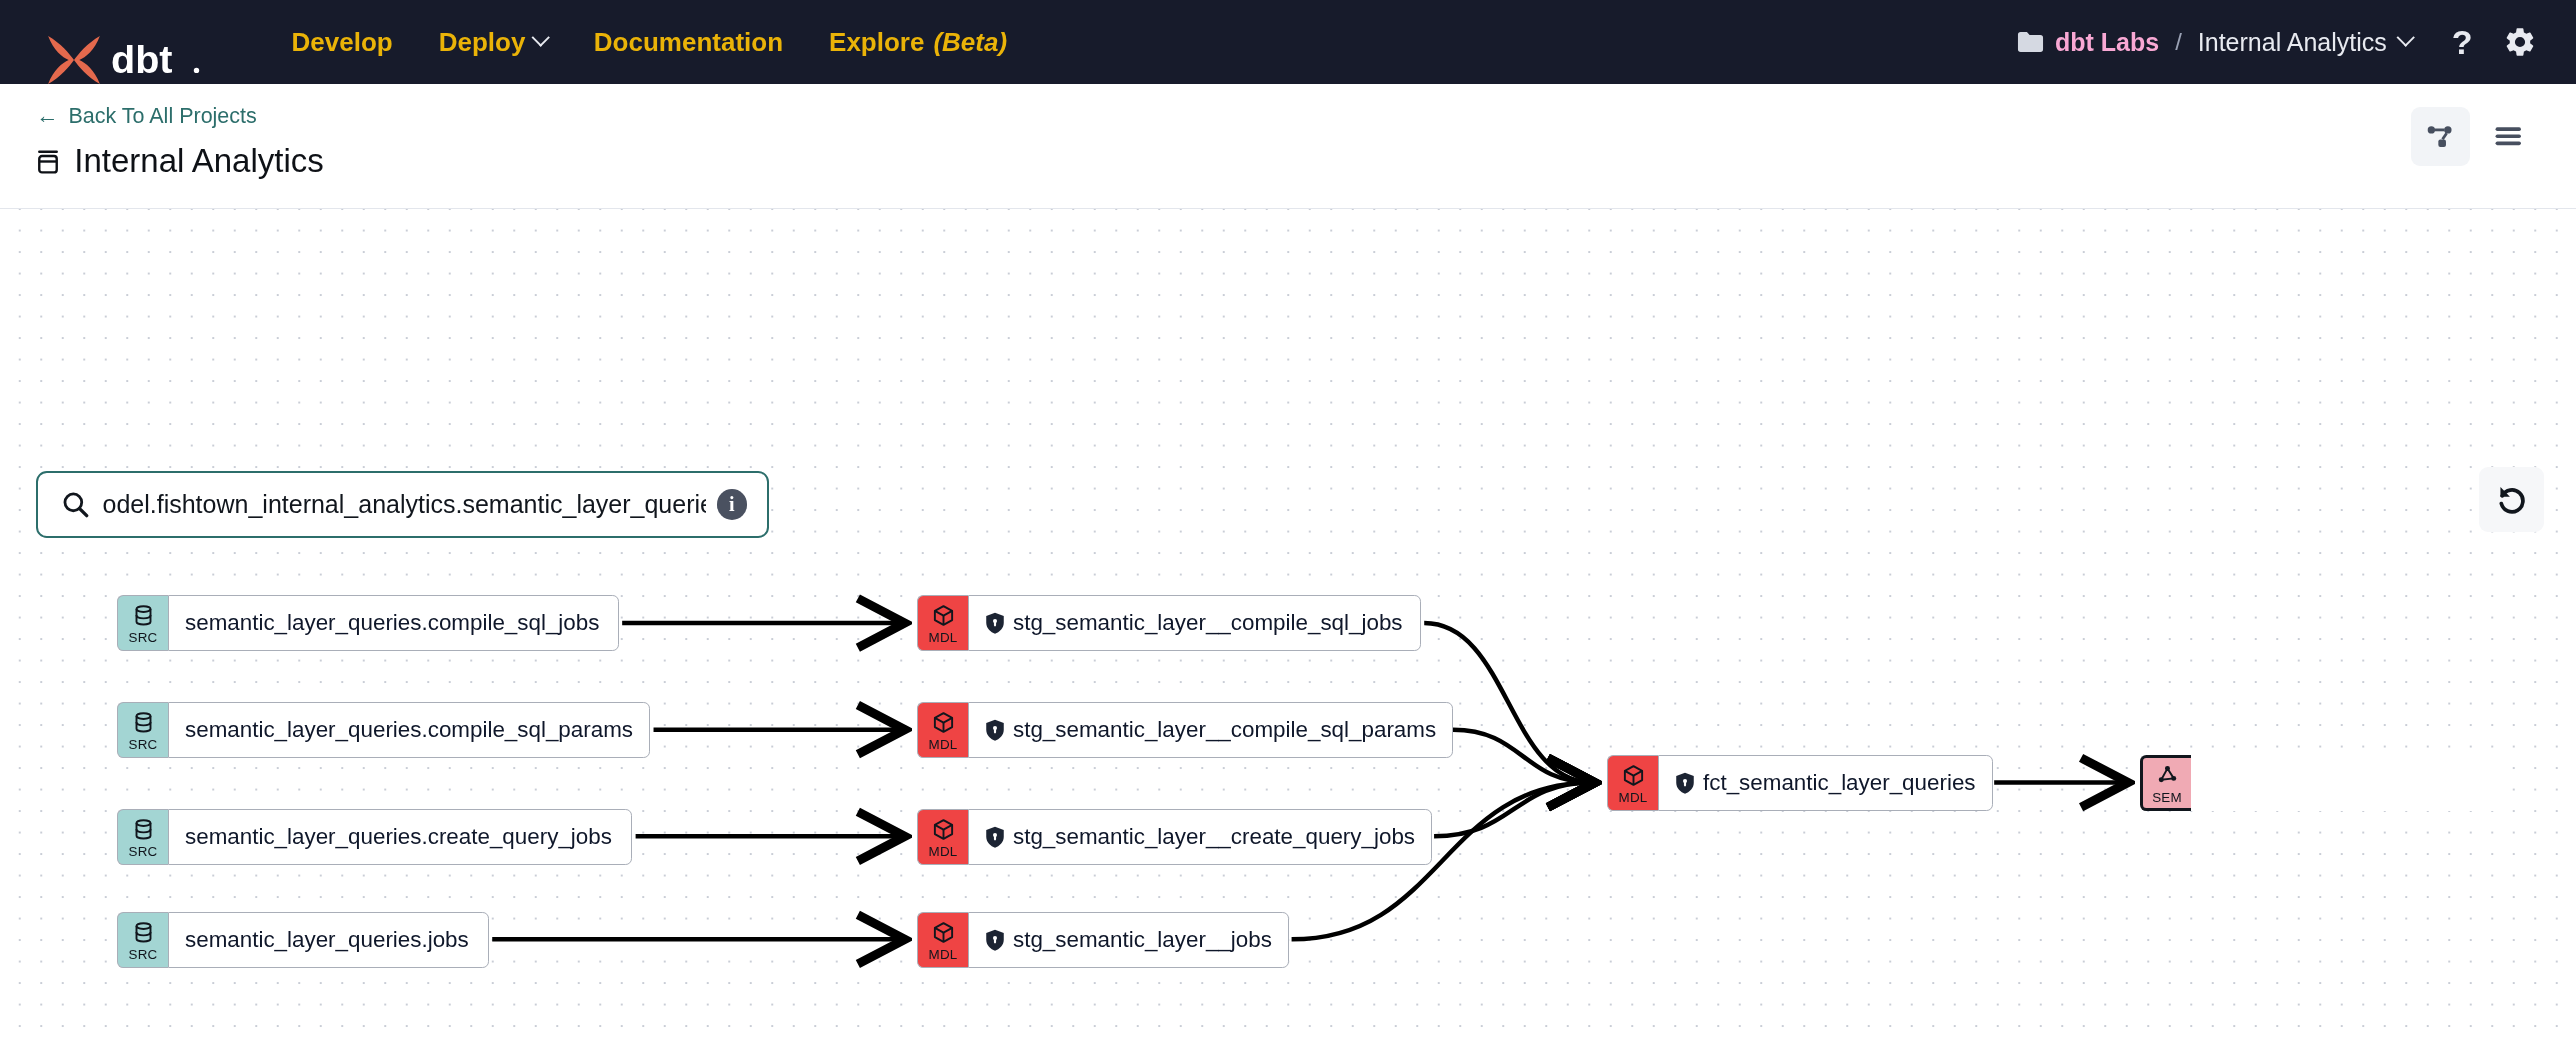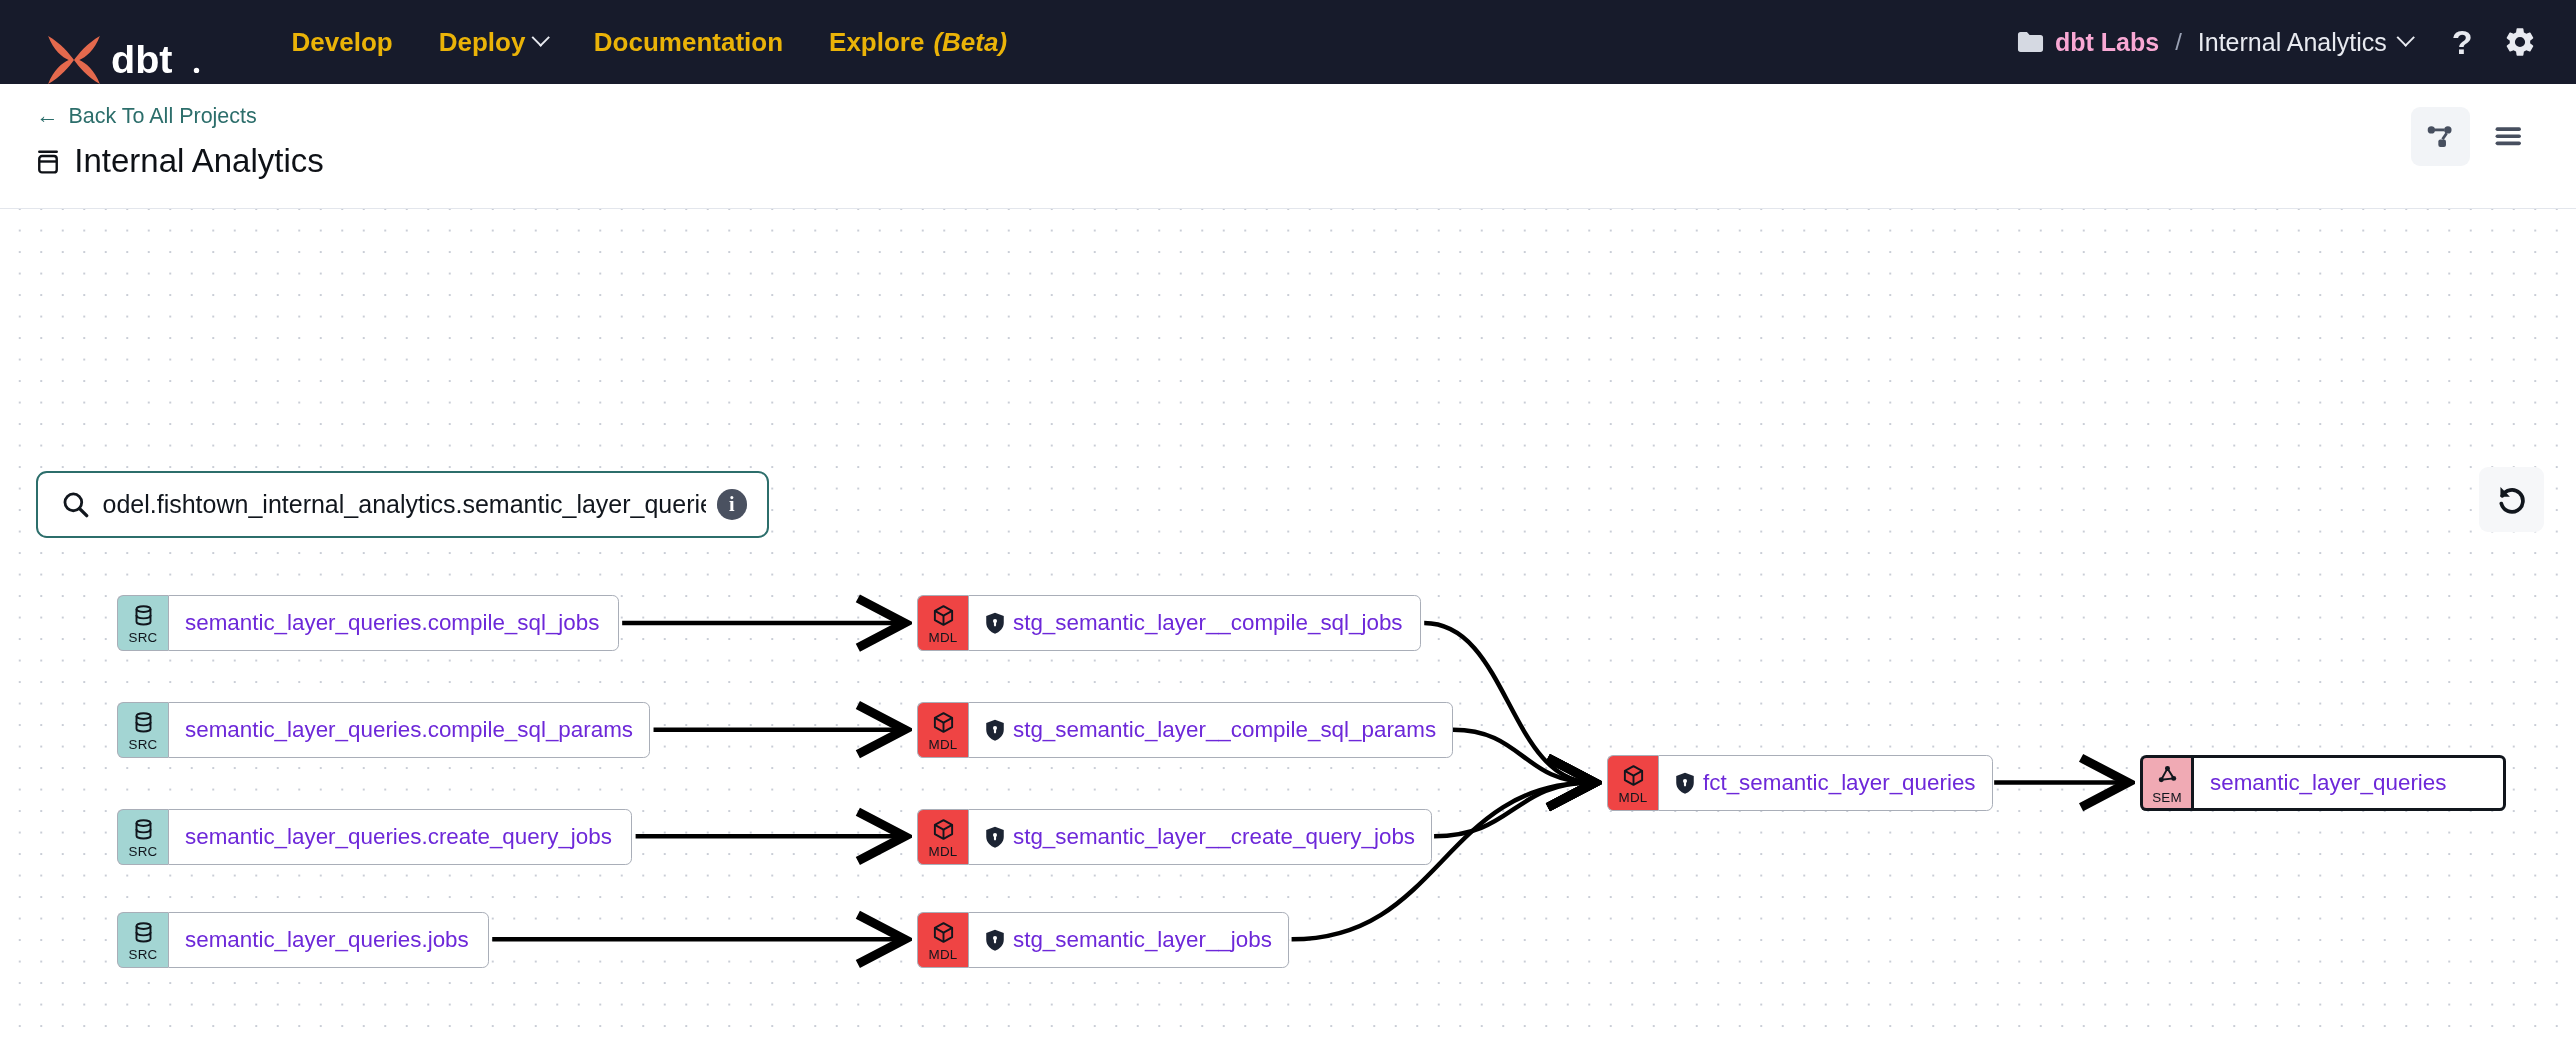--- a/index.html
+++ b/index.html
@@ -206,21 +206,21 @@
   .node-body {
     flex: 1;
     border: 1.8px solid #A9AEB8;
     border-radius: 0 6.3px 6.3px 0;
     background: #ffffff;
     display: flex;
     align-items: center;
     gap: 8px;
     padding: 0 16px;
     font-size: 22.4px;
-    color: #6d28d9;
+    color: #0f172a;
     white-space: nowrap;
     text-align: center;
   }
   .node.selected .node-body { border: 3.6px solid #11161D; }
   .node.selected .node-badge { border: 3.6px solid #11161D; border-right: none; }
   .shield-icon { flex: 0 0 auto; }
 </style>
 </head>
 <body>
 
@@ -491,19 +491,16 @@
       <div class="node selected" style="left: 2140px; top: 546px; width: 366px;">
         <div class="node-badge sem">
           <span><svg width="23" height="23" viewBox="0 0 24 24">
               <circle cx="5.5" cy="16.5" r="2.6" fill="#11161D"></circle>
               <circle cx="12" cy="4.6" r="2.6" fill="#11161D"></circle>
               <circle cx="18.5" cy="15" r="2.6" fill="#11161D"></circle>
               <path d="M5.5 16.5 L12 4.6 L18.5 15 Z" fill="none" stroke="#11161D" stroke-width="2" stroke-linejoin="round"></path>
             </svg></span>
           <span class="badge-label">SEM</span>
         </div>
-        <div class="node-body">
-          <span>semantic_layer_queries</span>
-        </div>
       </div>
     </div>
 </div>
 
 
 </body></html>

